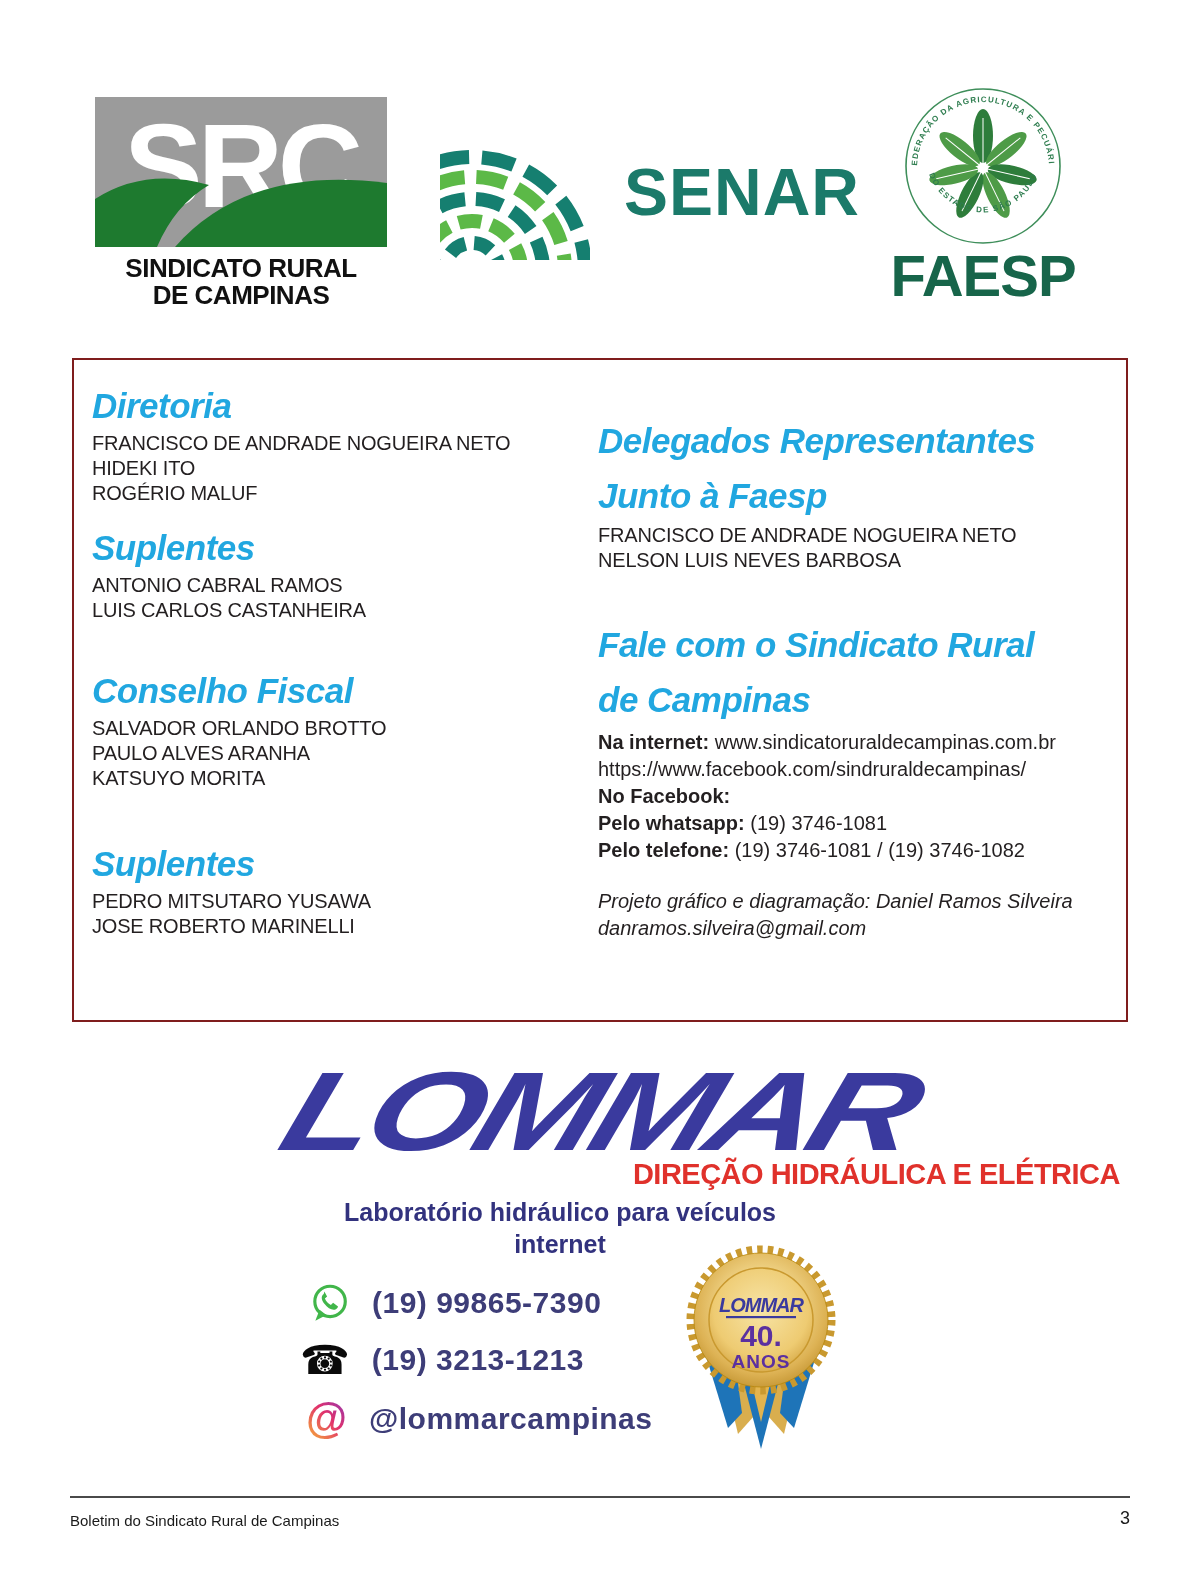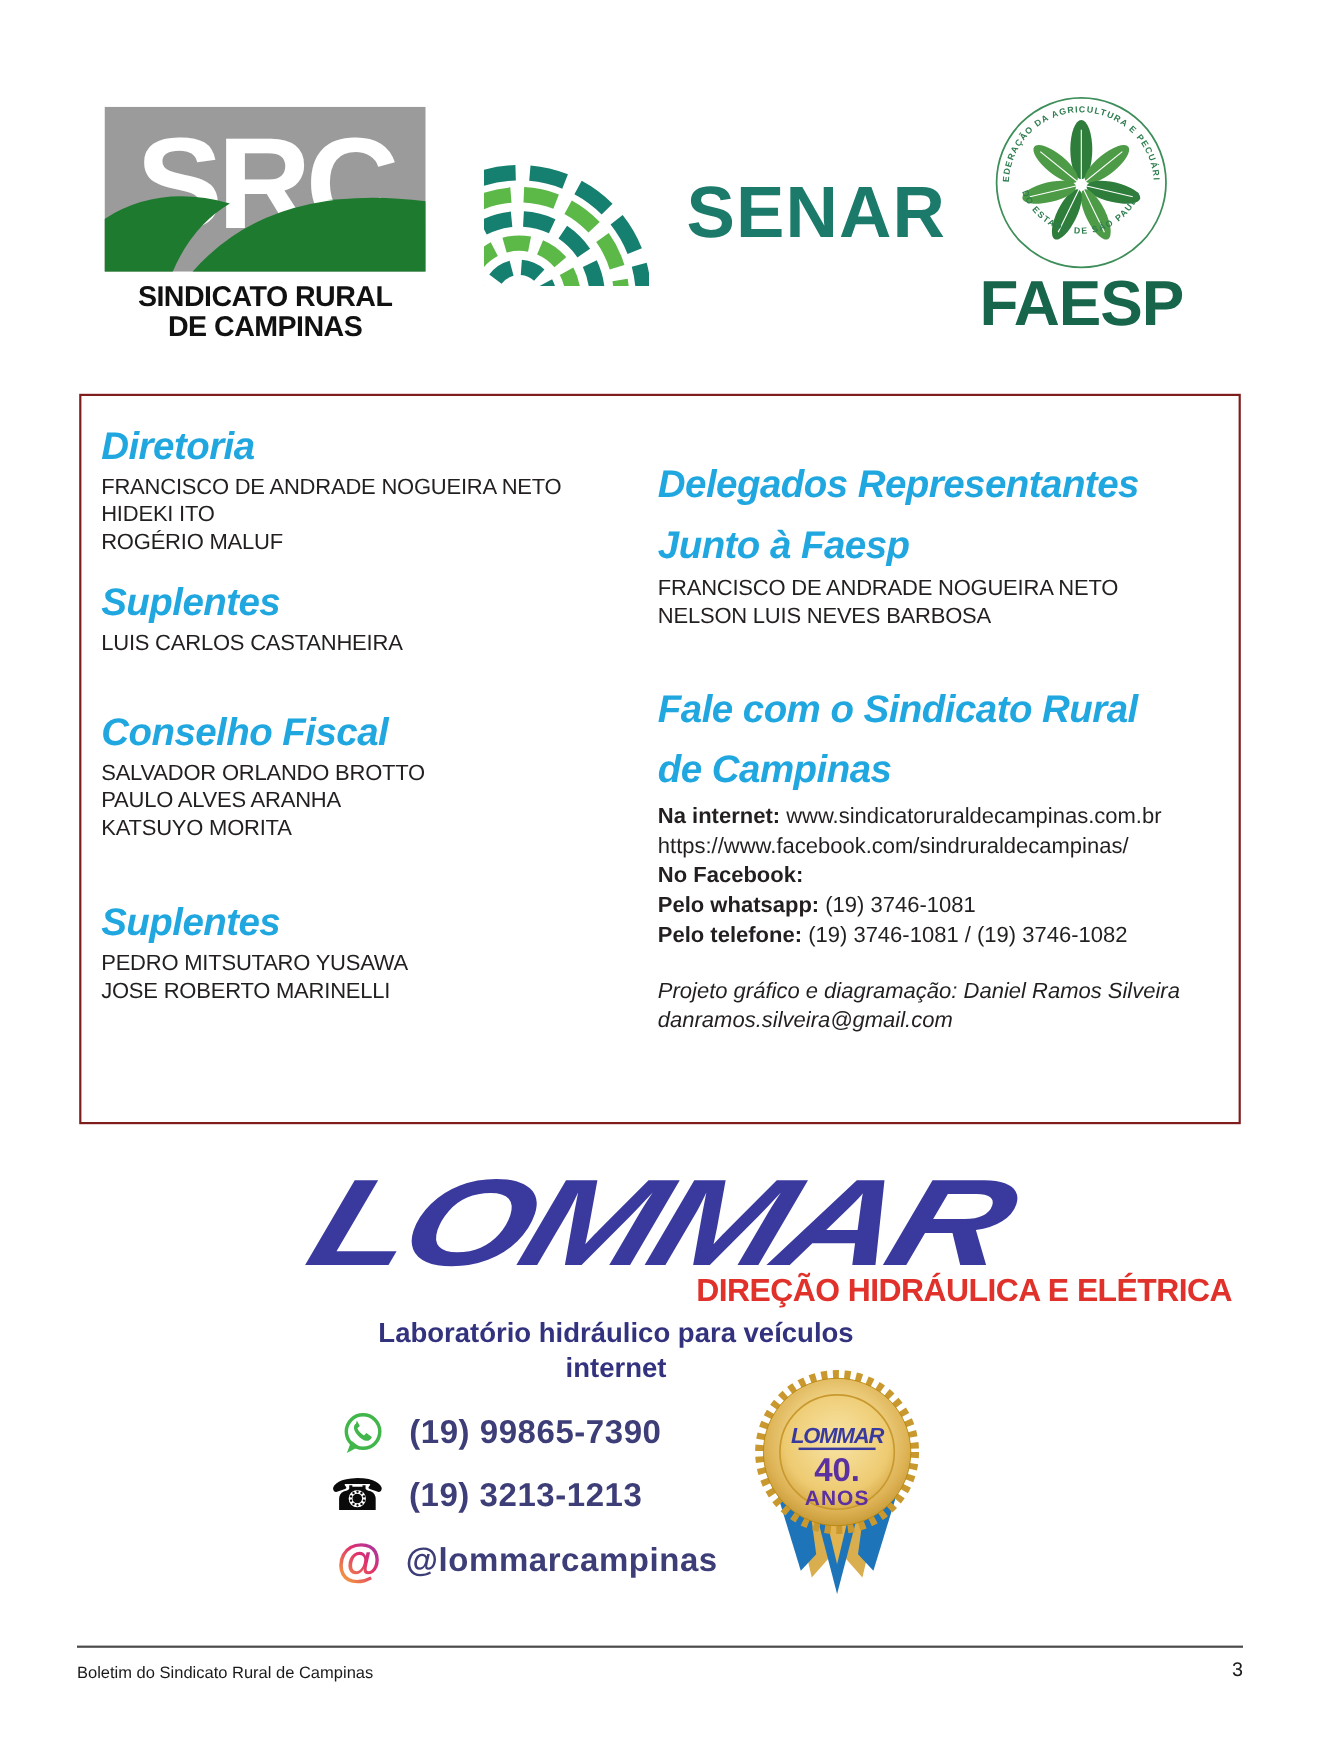--- a/index.html
+++ b/index.html
@@ -144,20 +144,21 @@
     <div class="col-left">
       <div class="blue-h">Diretoria</div>
       <div class="names">
         <div>FRANCISCO DE ANDRADE NOGUEIRA NETO</div>
         <div>HIDEKI ITO</div>
         <div>ROGÉRIO MALUF</div>
       </div>
 
       <div class="blue-h gap-sm">Suplentes</div>
       <div class="names">
+        <div>ANTONIO CABRAL RAMOS</div>
         <div>LUIS CARLOS CASTANHEIRA</div>
       </div>
 
       <div class="blue-h gap-lg">Conselho Fiscal</div>
       <div class="names">
         <div>SALVADOR ORLANDO BROTTO</div>
         <div>PAULO ALVES ARANHA</div>
         <div>KATSUYO MORITA</div>
       </div>
 

